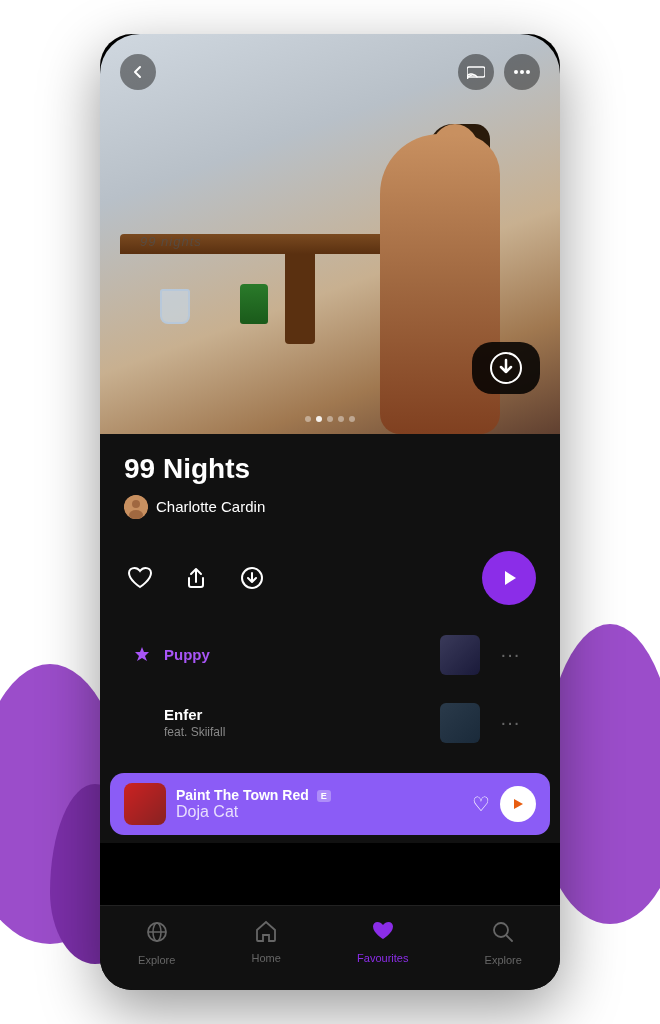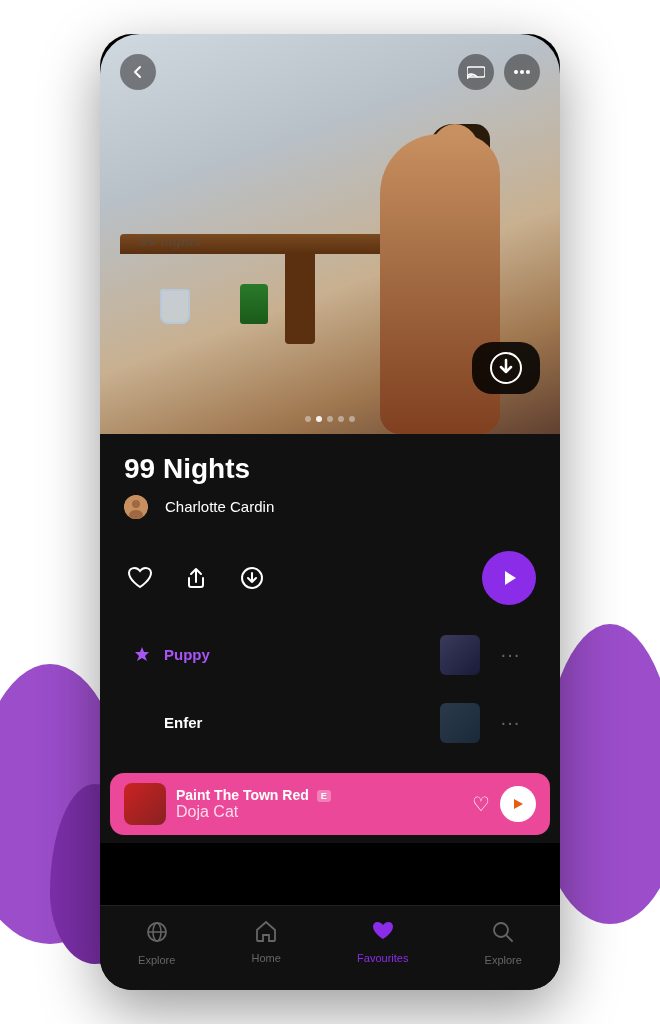--- a/index.html
+++ b/index.html
@@ -218,21 +218,21 @@
     .song-title {
       color: #ffffff;
       font-size: 28px;
       font-weight: 800;
       line-height: 1.1;
       margin-bottom: 10px;
     }
     .artist-row {
       display: flex;
       align-items: center;
-      gap: 17px;
+      gap: 8px;
     }
     .artist-avatar {
       width: 24px;
       height: 24px;
       border-radius: 50%;
       background: linear-gradient(135deg, #c89060 0%, #a06840 100%);
       display: flex;
       align-items: center;
       justify-content: center;
       font-size: 10px;
@@ -314,21 +314,21 @@
     }
     .track-more {
       color: #666666;
       font-size: 20px;
       cursor: pointer;
       padding: 4px 8px;
     }
 
     
     .now-playing-bar {
-      background: #ec4899;
+      background: #8b5cf6;
       margin: 0 10px;
       border-radius: 14px;
       padding: 10px 14px;
       display: flex;
       align-items: center;
       gap: 10px;
     }
     .now-playing-thumb {
       width: 42px;
       height: 42px;
@@ -571,20 +571,21 @@
         <div class="track-name purple">Puppy</div>
       </div>
       <div class="track-art-1"></div>
       <div class="track-more">···</div>
     </div>
 
     <div class="track-item">
       <div class="track-icon-small"></div>
       <div class="track-info">
         <div class="track-name">Enfer</div>
+        <div class="track-sub">feat. Skiifall</div>
       </div>
       <div class="track-art-2"></div>
       <div class="track-more">···</div>
     </div>
   </div>
 
   <div style="background:#111111; padding: 8px 0;">
     <div class="now-playing-bar">
       <div class="now-playing-thumb"></div>
       <div class="now-playing-info">

